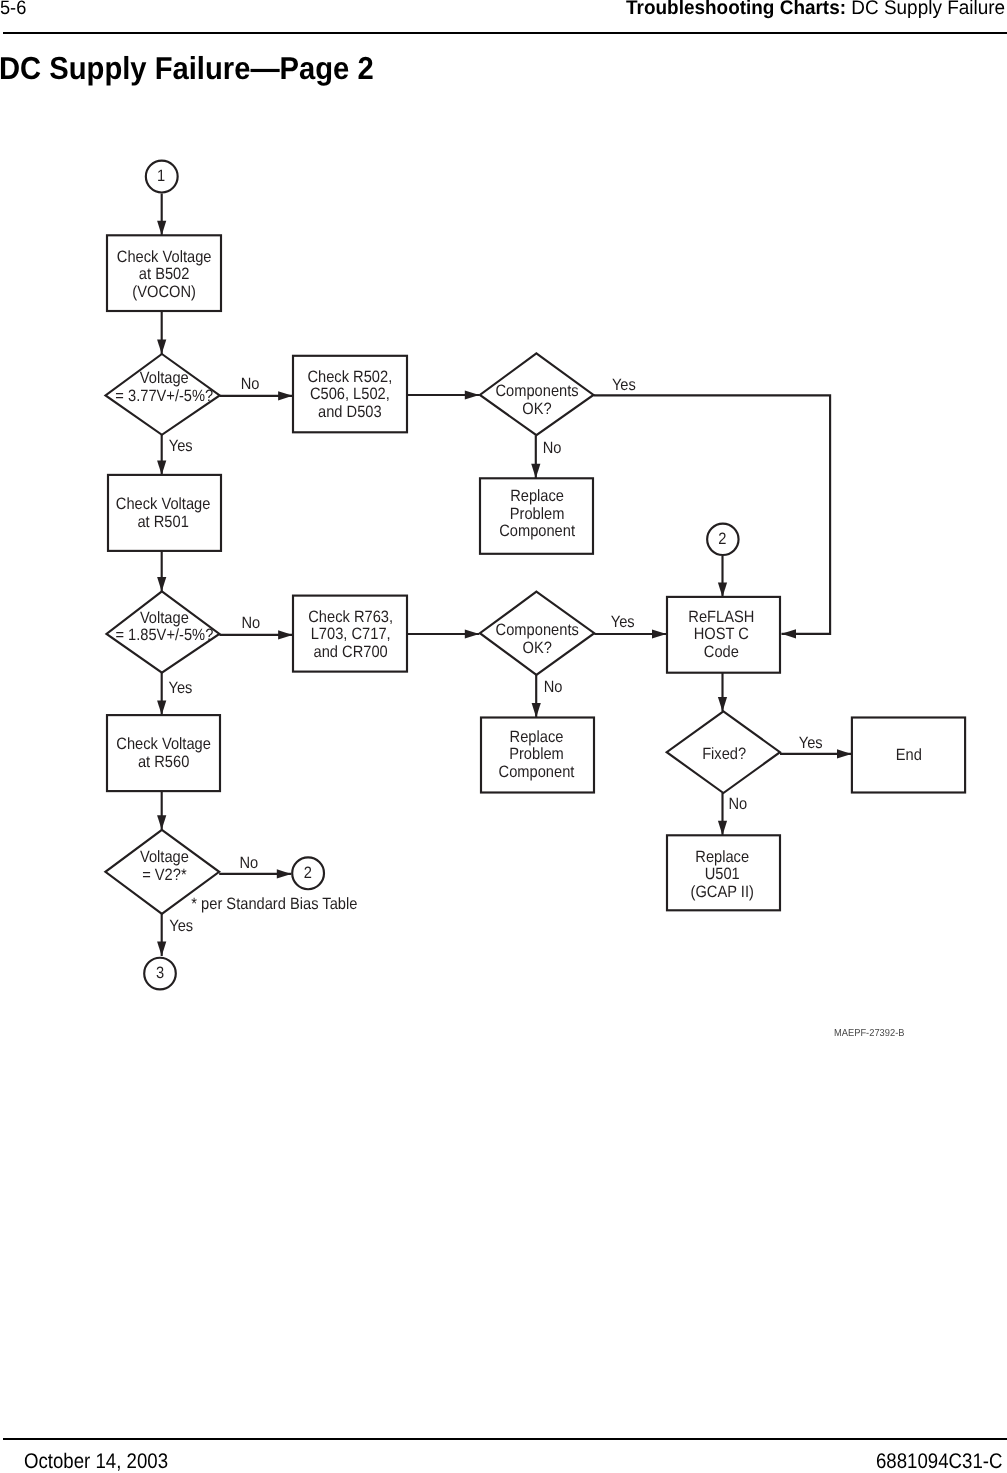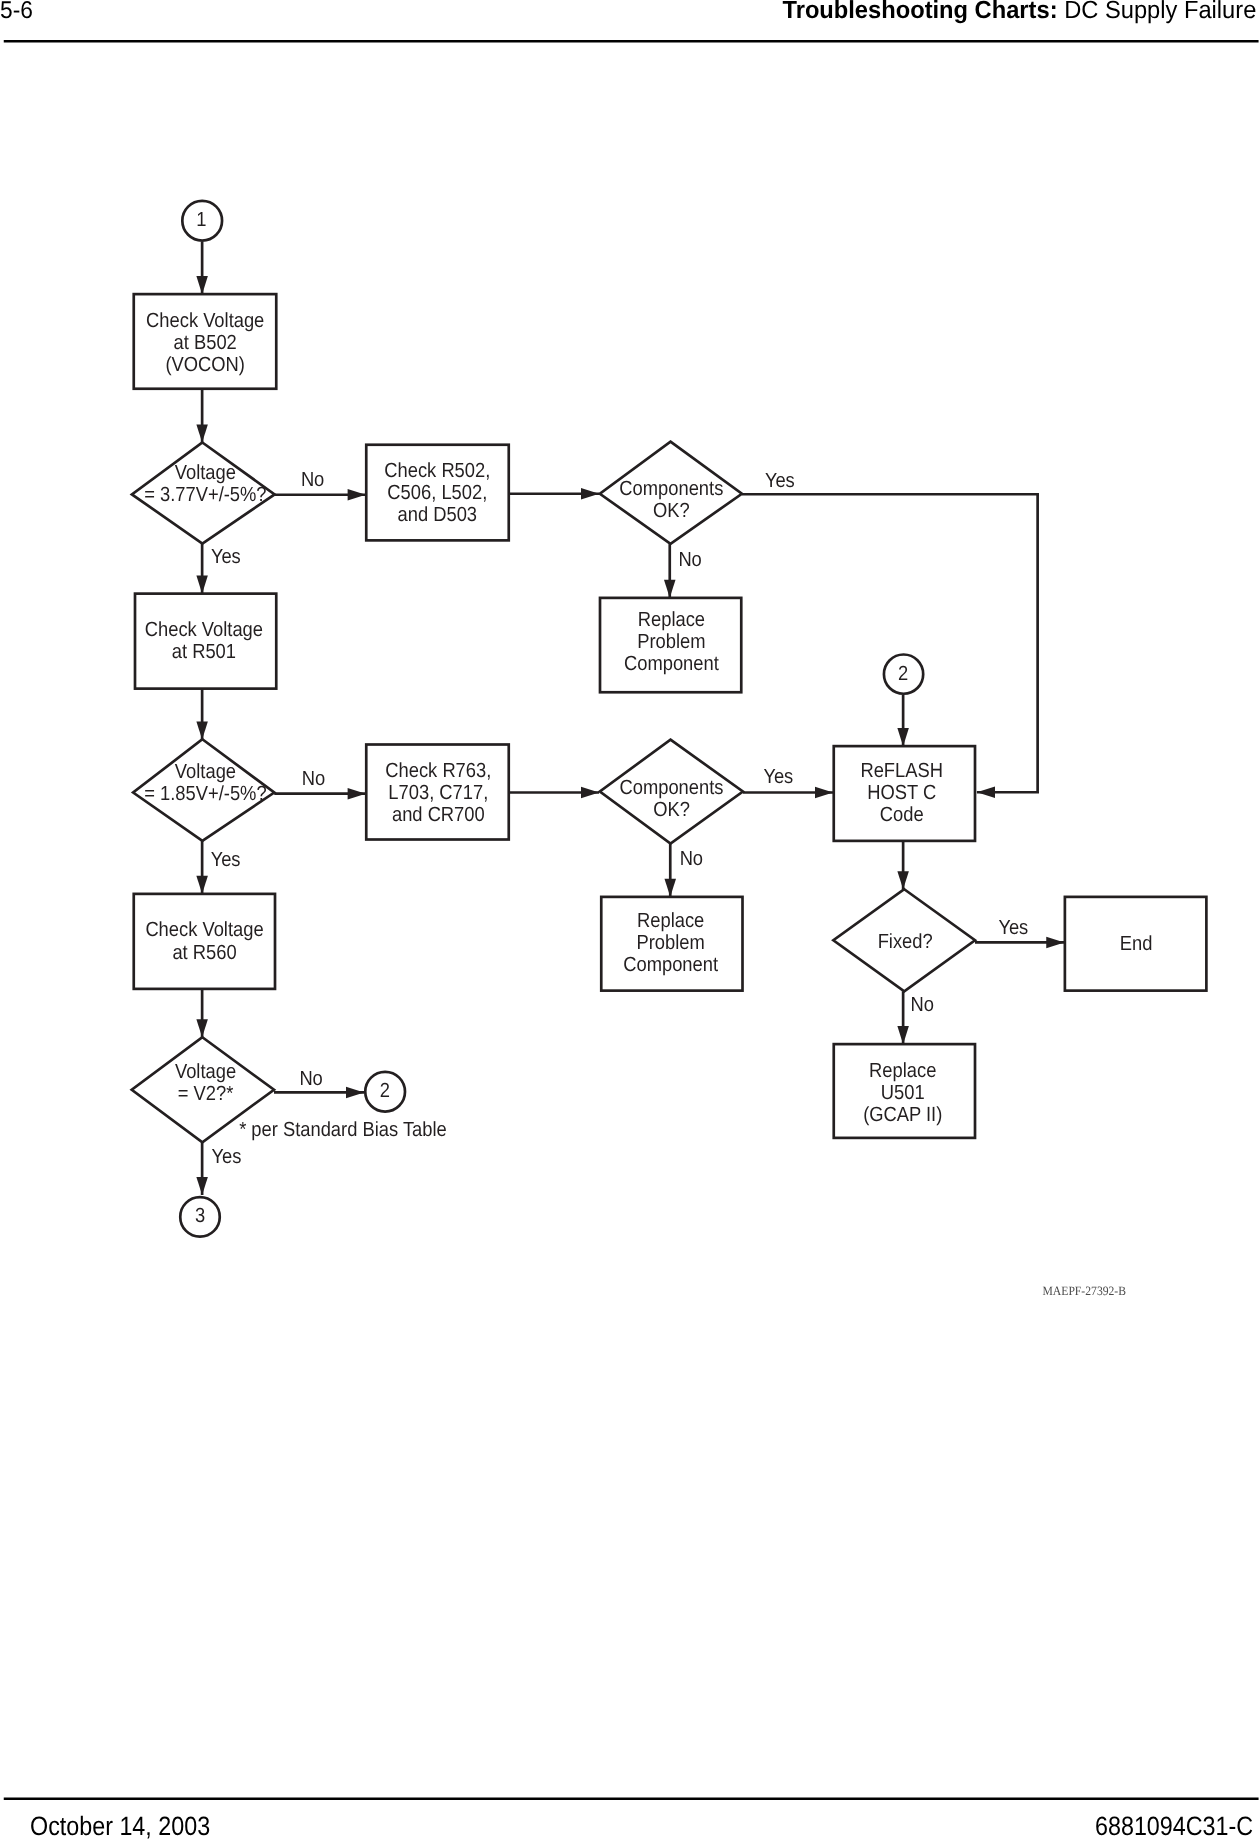--- a/index.html
+++ b/index.html
@@ -9,40 +9,41 @@
   .page{position:absolute;left:0;top:0;width:1007px;height:1212px;}
   .sx{display:inline-block;transform-origin:0 0;}
   #hdr-page{position:absolute;left:-0.5px;top:-0.9px;font-size:19.4px;line-height:19.4px;}
   #hdr-page .sx{transform:scaleX(0.938);}
   #hdr-right{position:absolute;left:625.8px;top:-0.6px;font-size:19.8px;line-height:19.4px;white-space:nowrap;}
   #hdr-right .sx{transform:scaleX(0.958);}
   #hdr-right b{font-weight:bold;}
   #hdr-rule{position:absolute;left:3px;width:1004px;top:31.5px;height:2.6px;background:#000;}
   #title{position:absolute;left:-1.2px;top:53.3px;font-size:31.8px;line-height:31.8px;font-weight:bold;white-space:nowrap;}
   #title .sx{transform:scaleX(0.918);}
-  #figid{position:absolute;left:834.1px;top:1028.9px;font-size:10.2px;line-height:10.2px;color:#4a4a4a;font-family:Liberation Serif, serif;}
+  #figid{position:absolute;left:834.1px;top:1028.9px;font-size:10.2px;line-height:10.2px;color:#4a4a4a;}
   #figid .sx{transform:scaleX(0.915);}
   #ftr-rule{position:absolute;left:3.4px;width:1003.6px;top:1437.7px;height:2.4px;background:#000;}
   #ftr-left{position:absolute;left:-0.1px;top:1451.3px;font-size:21.2px;line-height:21.2px;padding-left:24px;}
   #ftr-left .sx{transform:scaleX(0.88);}
   #ftr-right{position:absolute;left:876.2px;top:1451.3px;font-size:21.2px;line-height:21.2px;white-space:nowrap;}
   #ftr-right .sx{transform:scaleX(0.88);}
   svg#chart{position:absolute;left:0;top:0;}
   svg#chart text{font-family:"Liberation Sans",sans-serif;font-size:16.4px;fill:#231f20;}
   svg#chart .shape{fill:#ffffff;stroke:#231f20;stroke-width:2.15;}
   svg#chart .edge{stroke:#231f20;stroke-width:2.15;fill:none;}
   svg#chart .ah{fill:#231f20;stroke:none;}
 </style>
 </head>
 <body>
 
 <div class="page">
   <div id="hdr-page"><span class="sx">5-6</span></div>
   <div id="hdr-right"><span class="sx"><b>Troubleshooting Charts:</b> <span>DC Supply Failure</span></span></div>
   <div id="hdr-rule"></div>
+  <div id="title"><span class="sx">DC Supply Failure—Page 2</span></div>
   <div id="figid"><span class="sx">MAEPF-27392-B</span></div>
   <div id="ftr-rule"></div>
   <div id="ftr-left"><span class="sx">October 14, 2003</span></div>
   <div id="ftr-right"><span class="sx">6881094C31-C</span></div>
 
   <svg id="chart" width="1007" height="1060" viewBox="0 0 1007 1060">
     <g id="edges">
         <path d="M 161.7 193.5 L 161.7 235.3" class="edge"></path>
         <path d="M 161.7 235.3 L 157.1 220.8 L 166.29999999999998 220.8 Z" class="ah"></path>
         <path d="M 161.7 311 L 161.7 354" class="edge"></path>

